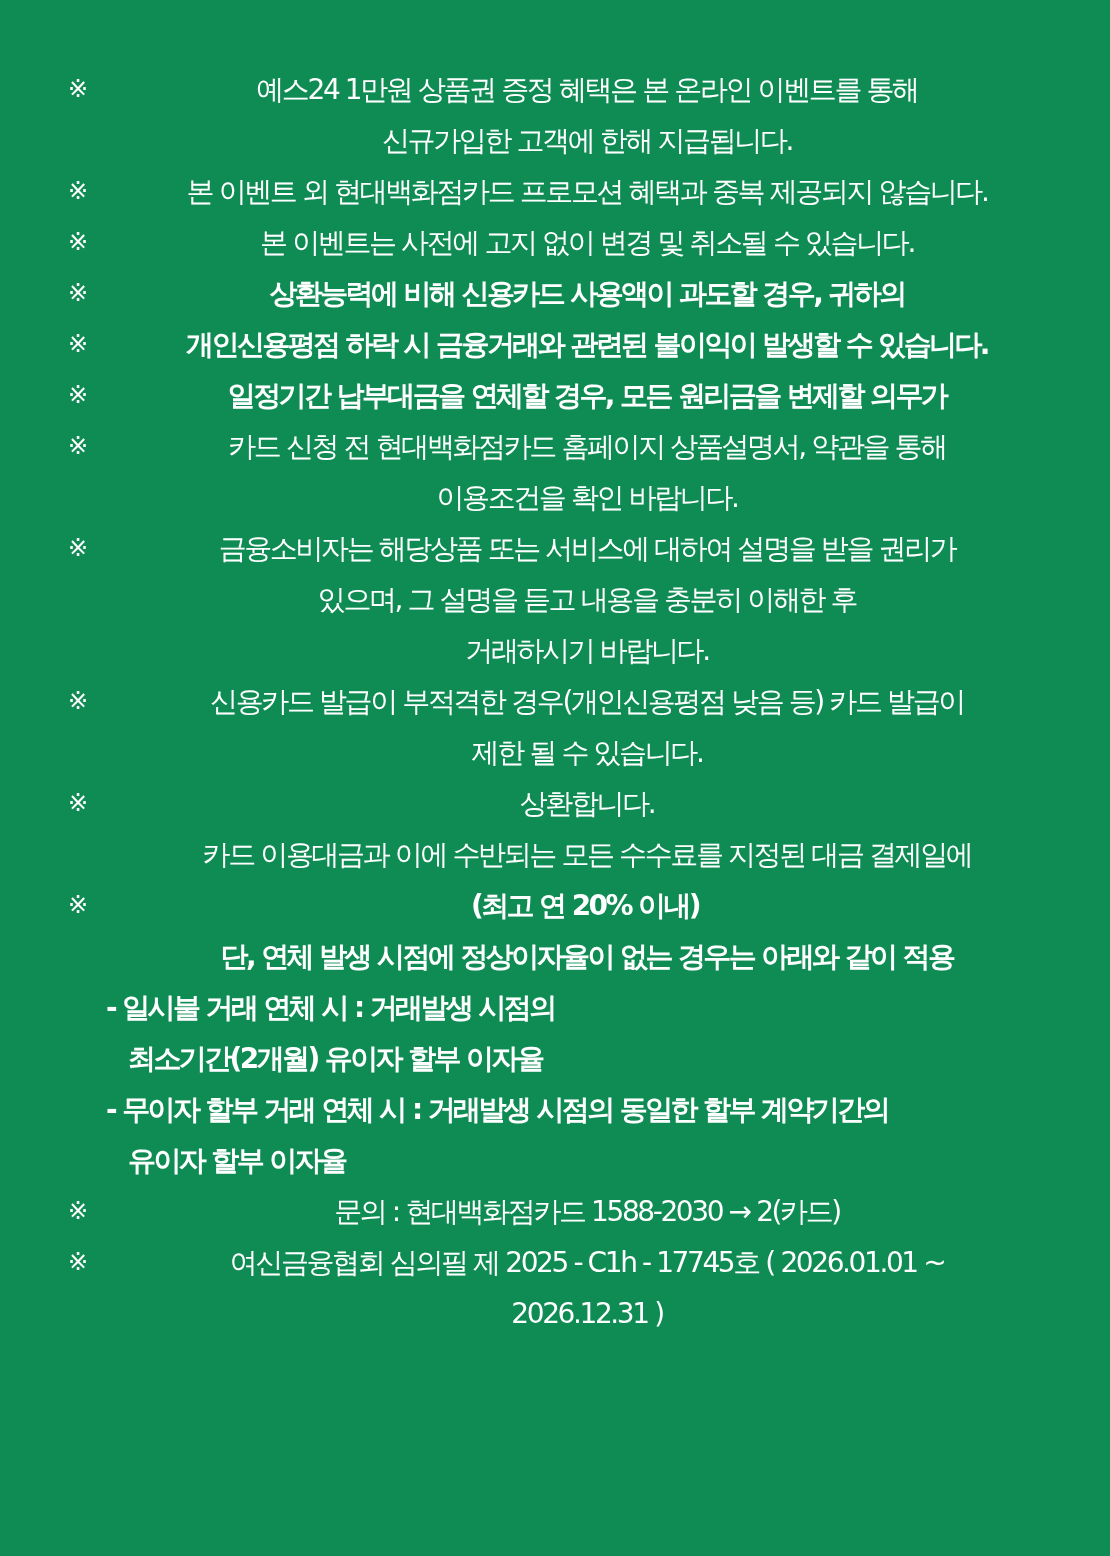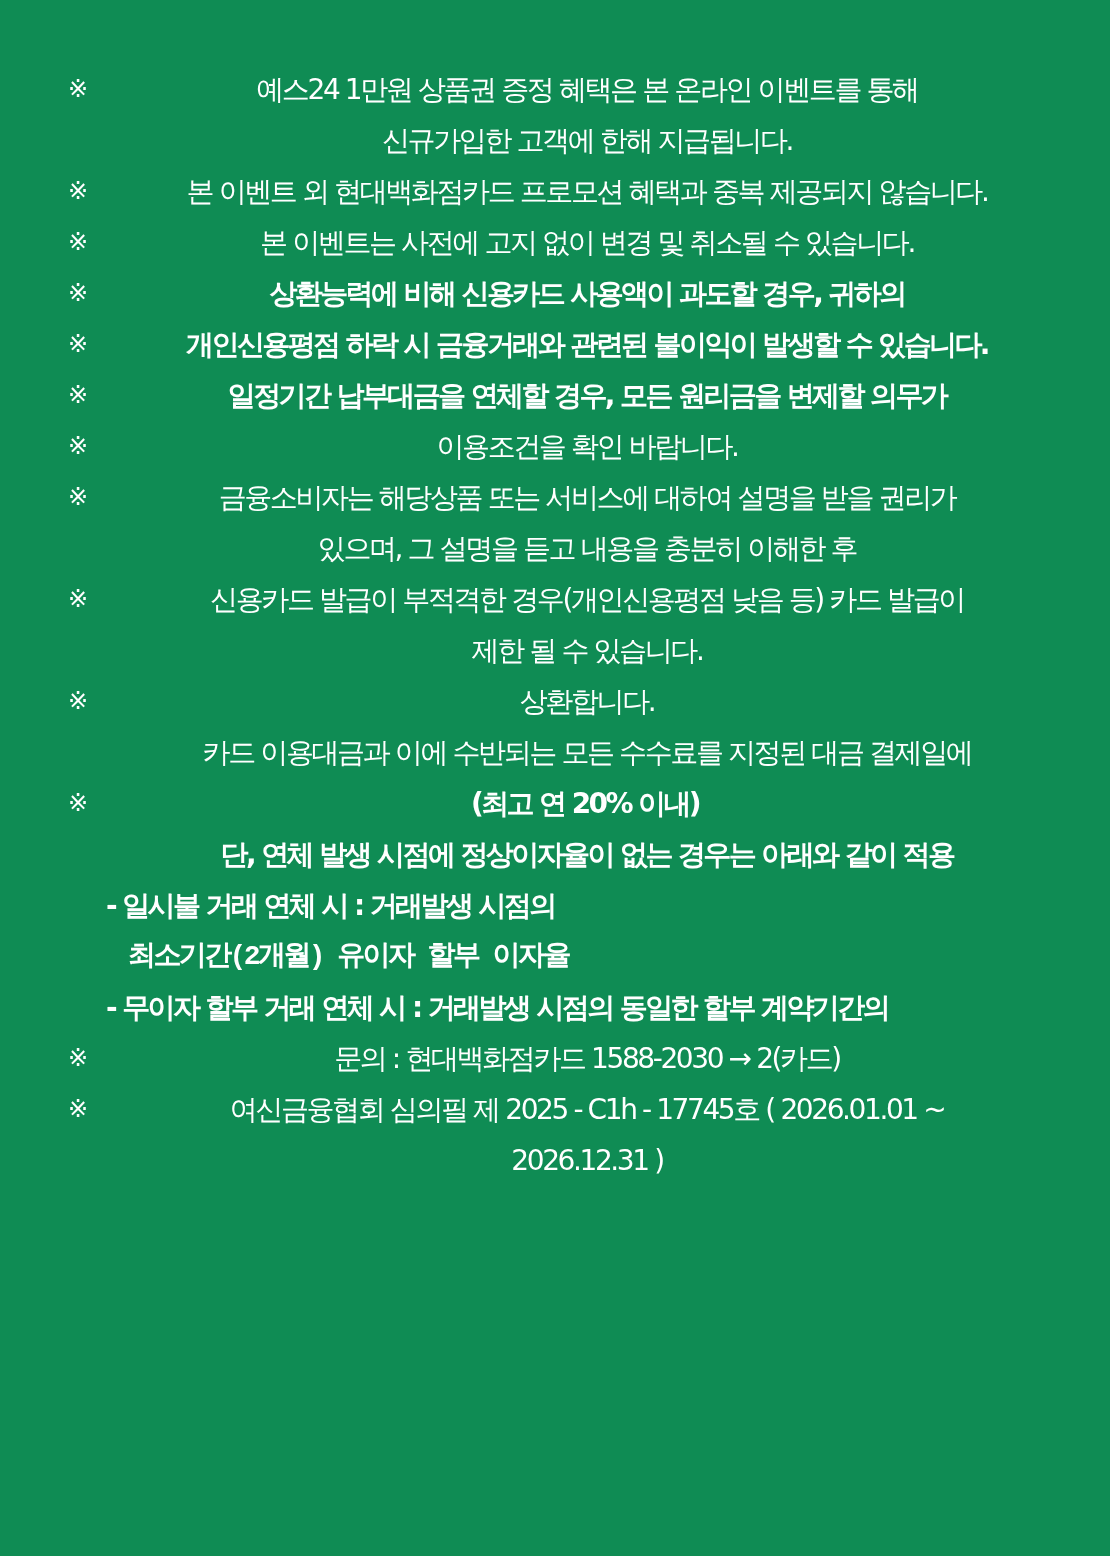--- a/index.html
+++ b/index.html
@@ -25,21 +25,21 @@
     white-space: nowrap;
   }
   .notice.bold { font-weight: bold; letter-spacing: -2.6px; }
   .mark {
     position: absolute; left: 0; top: 0;
     font-size: 24px; font-weight: normal;
     letter-spacing: 0;
   }
   .line { display: block; text-align: center; }
   .sub { display: block; }
-  .sub-cont { display: block; padding-left: 22px; font-family: Liberation Mono, monospace; }
+  .sub-cont { display: block; padding-left: 22px; }
 </style>
 </head>
 <body>
 
 <ul class="notice-list">
   <li class="notice">
     <span class="mark">※</span>
     <span class="line">예스24 1만원 상품권 증정 혜택은 본 온라인 이벤트를 통해</span>
     <span class="line">신규가입한 고객에 한해 지급됩니다.</span>
   </li>
@@ -58,44 +58,47 @@
   <li class="notice bold">
     <span class="mark">※</span>
     <span class="line">개인신용평점 하락 시 금융거래와 관련된 불이익이 발생할 수 있습니다.</span>
   </li>
   <li class="notice bold">
     <span class="mark">※</span>
     <span class="line">일정기간 납부대금을 연체할 경우, 모든 원리금을 변제할 의무가</span>
   </li>
   <li class="notice">
     <span class="mark">※</span>
+    <span class="line">카드 신청 전 현대백화점카드 홈페이지 상품설명서, 약관을 통해</span>
     <span class="line">이용조건을 확인 바랍니다.</span>
   </li>
   <li class="notice">
     <span class="mark">※</span>
     <span class="line">금융소비자는 해당상품 또는 서비스에 대하여 설명을 받을 권리가</span>
     <span class="line">있으며, 그 설명을 듣고 내용을 충분히 이해한 후</span>
+    <span class="line">거래하시기 바랍니다.</span>
   </li>
   <li class="notice">
     <span class="mark">※</span>
     <span class="line">신용카드 발급이 부적격한 경우(개인신용평점 낮음 등) 카드 발급이</span>
     <span class="line">제한 될 수 있습니다.</span>
   </li>
   <li class="notice">
     <span class="mark">※</span>
     <span class="line">상환합니다.</span>
     <span class="line">카드 이용대금과 이에 수반되는 모든 수수료를 지정된 대금 결제일에</span>
   </li>
   <li class="notice bold">
     <span class="mark">※</span>
     <span class="line" style="margin-left:-4px">(최고 연 20% 이내)</span>
     <span class="line">단, 연체 발생 시점에 정상이자율이 없는 경우는 아래와 같이 적용</span>
     <span class="sub">- 일시불 거래 연체 시 : 거래발생 시점의</span>
     <span class="sub-cont">최소기간(2개월) 유이자 할부 이자율</span>
     <span class="sub">- 무이자 할부 거래 연체 시 : 거래발생  시점의 동일한 할부 계약기간의</span>
+    <span class="sub-cont">유이자 할부 이자율</span>
   </li>
   <li class="notice">
     <span class="mark">※</span>
     <span class="line">문의 : 현대백화점카드 1588-2030 → 2(카드)</span>
   </li>
   <li class="notice">
     <span class="mark">※</span>
     <span class="line">여신금융협회 심의필 제 2025 - C1h - 17745호 ( 2026.01.01 ~</span>
     <span class="line">2026.12.31 )</span>
   </li>

